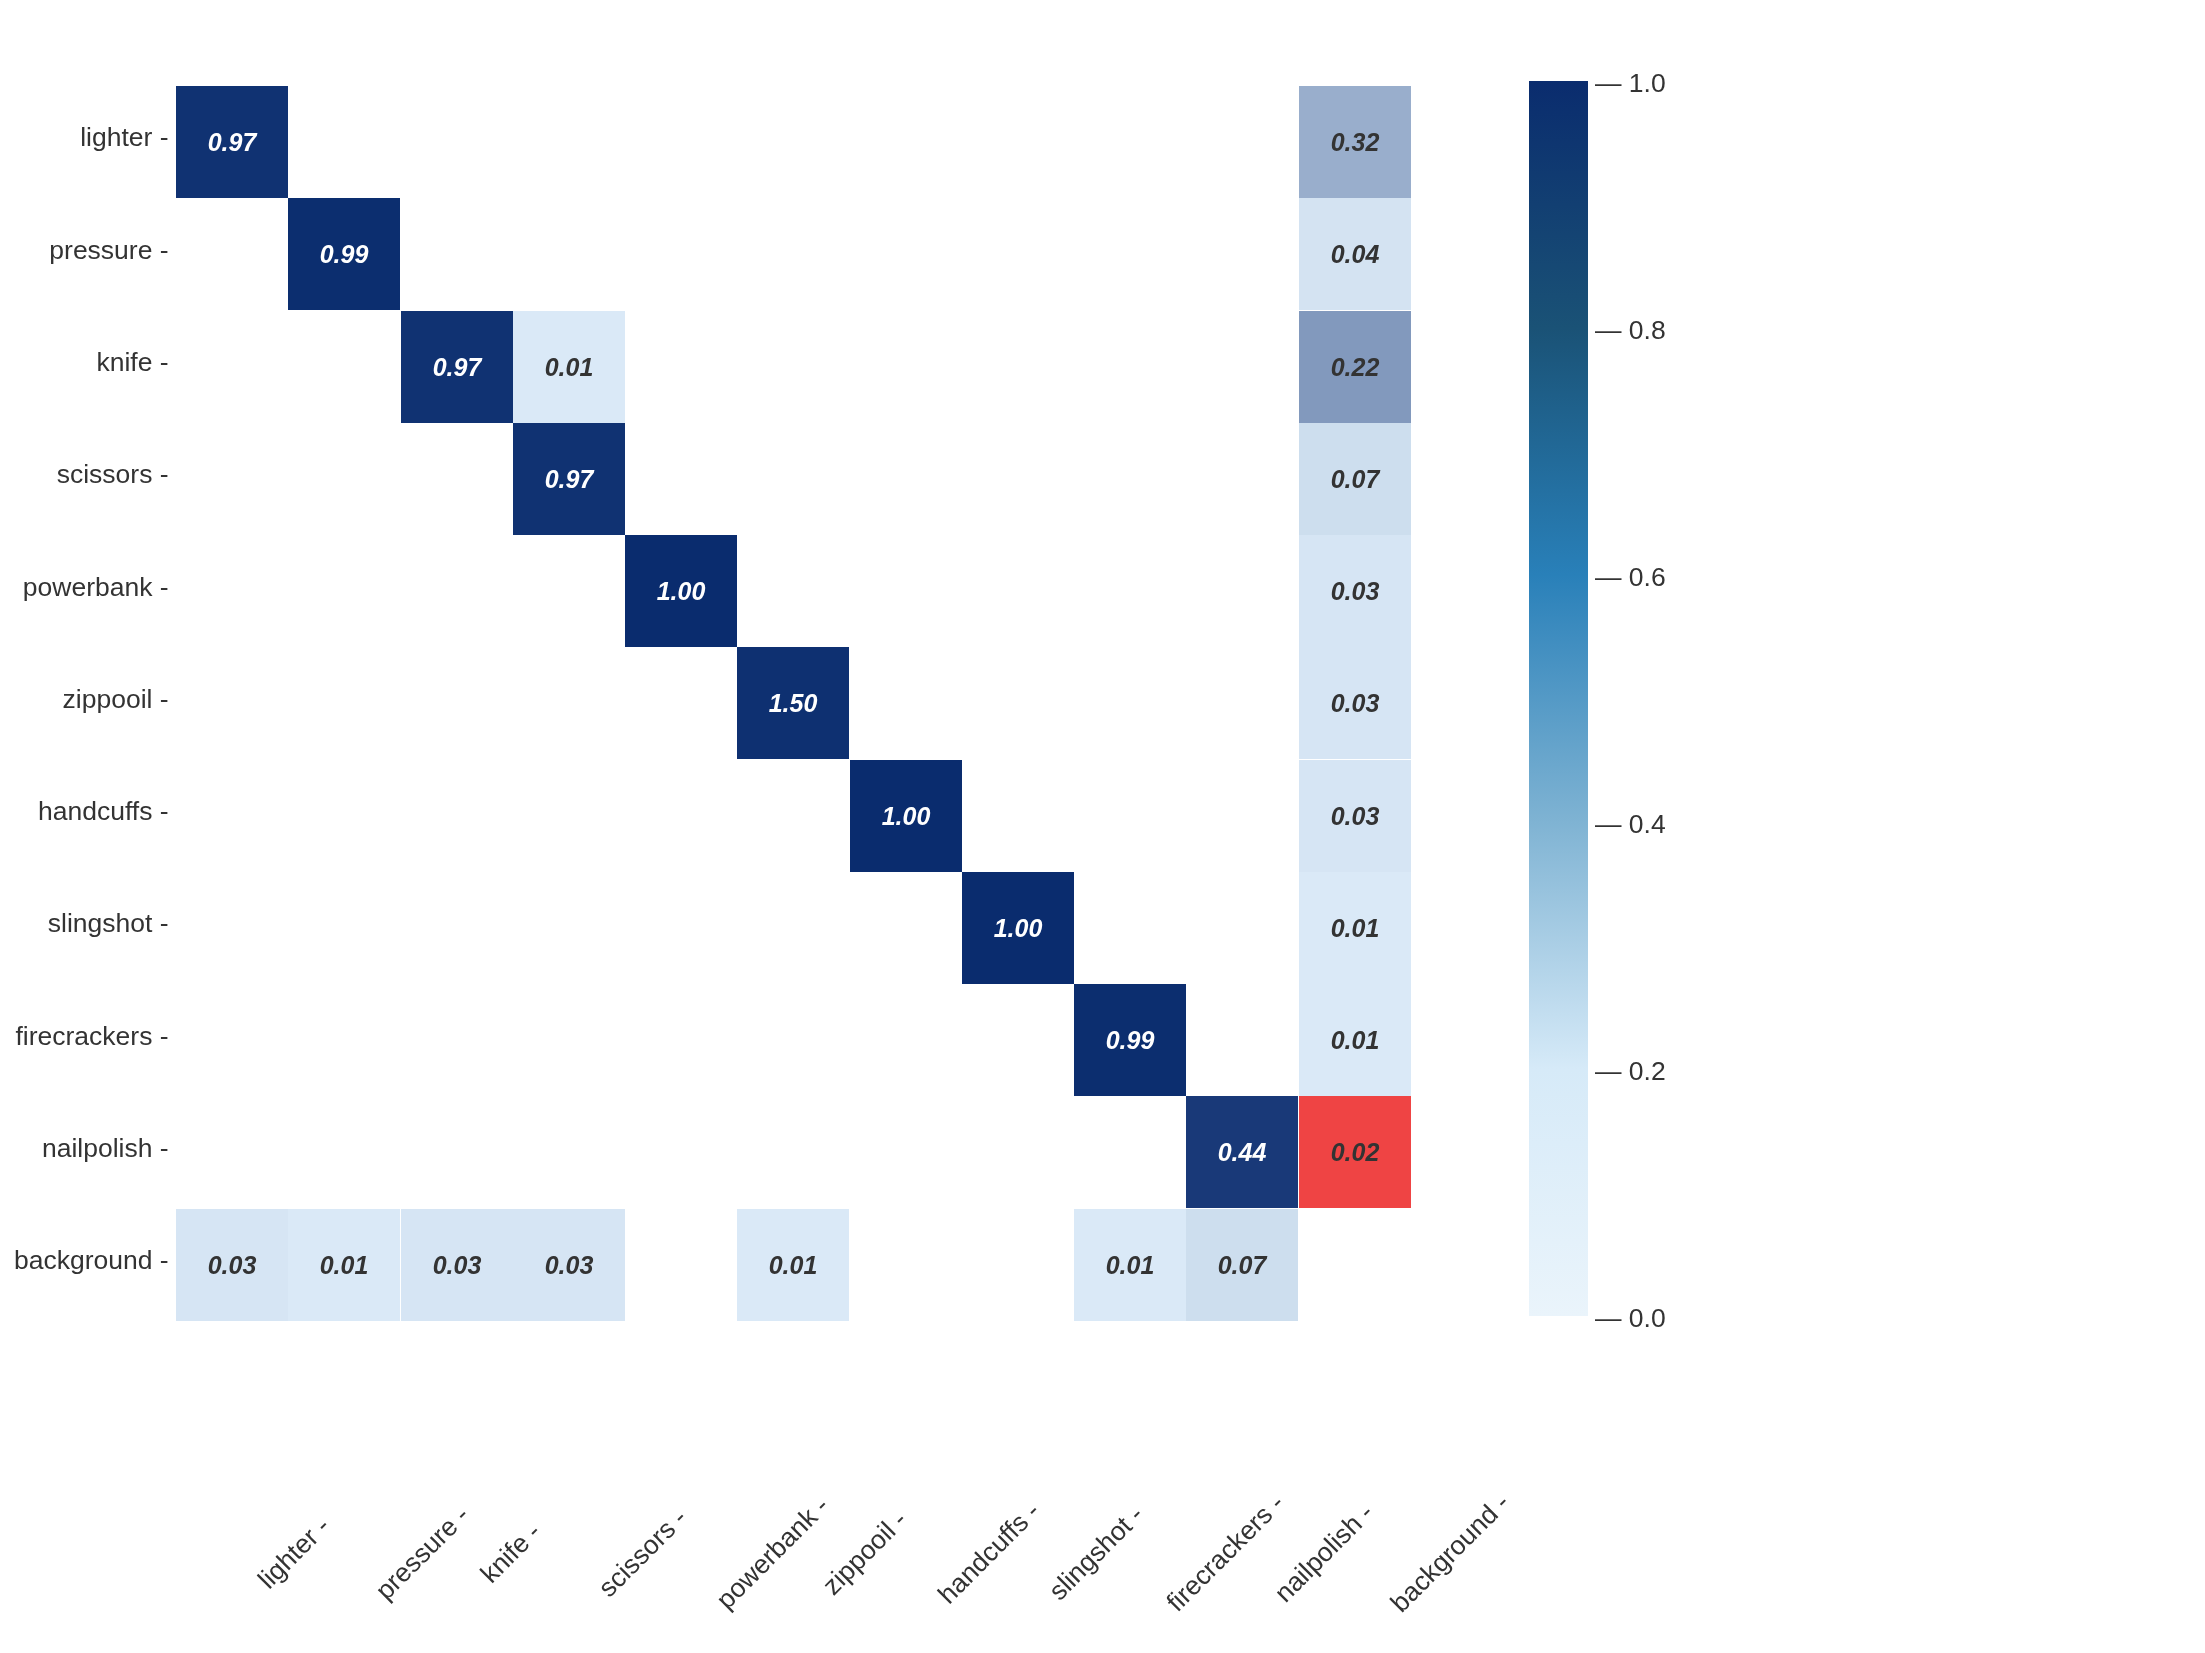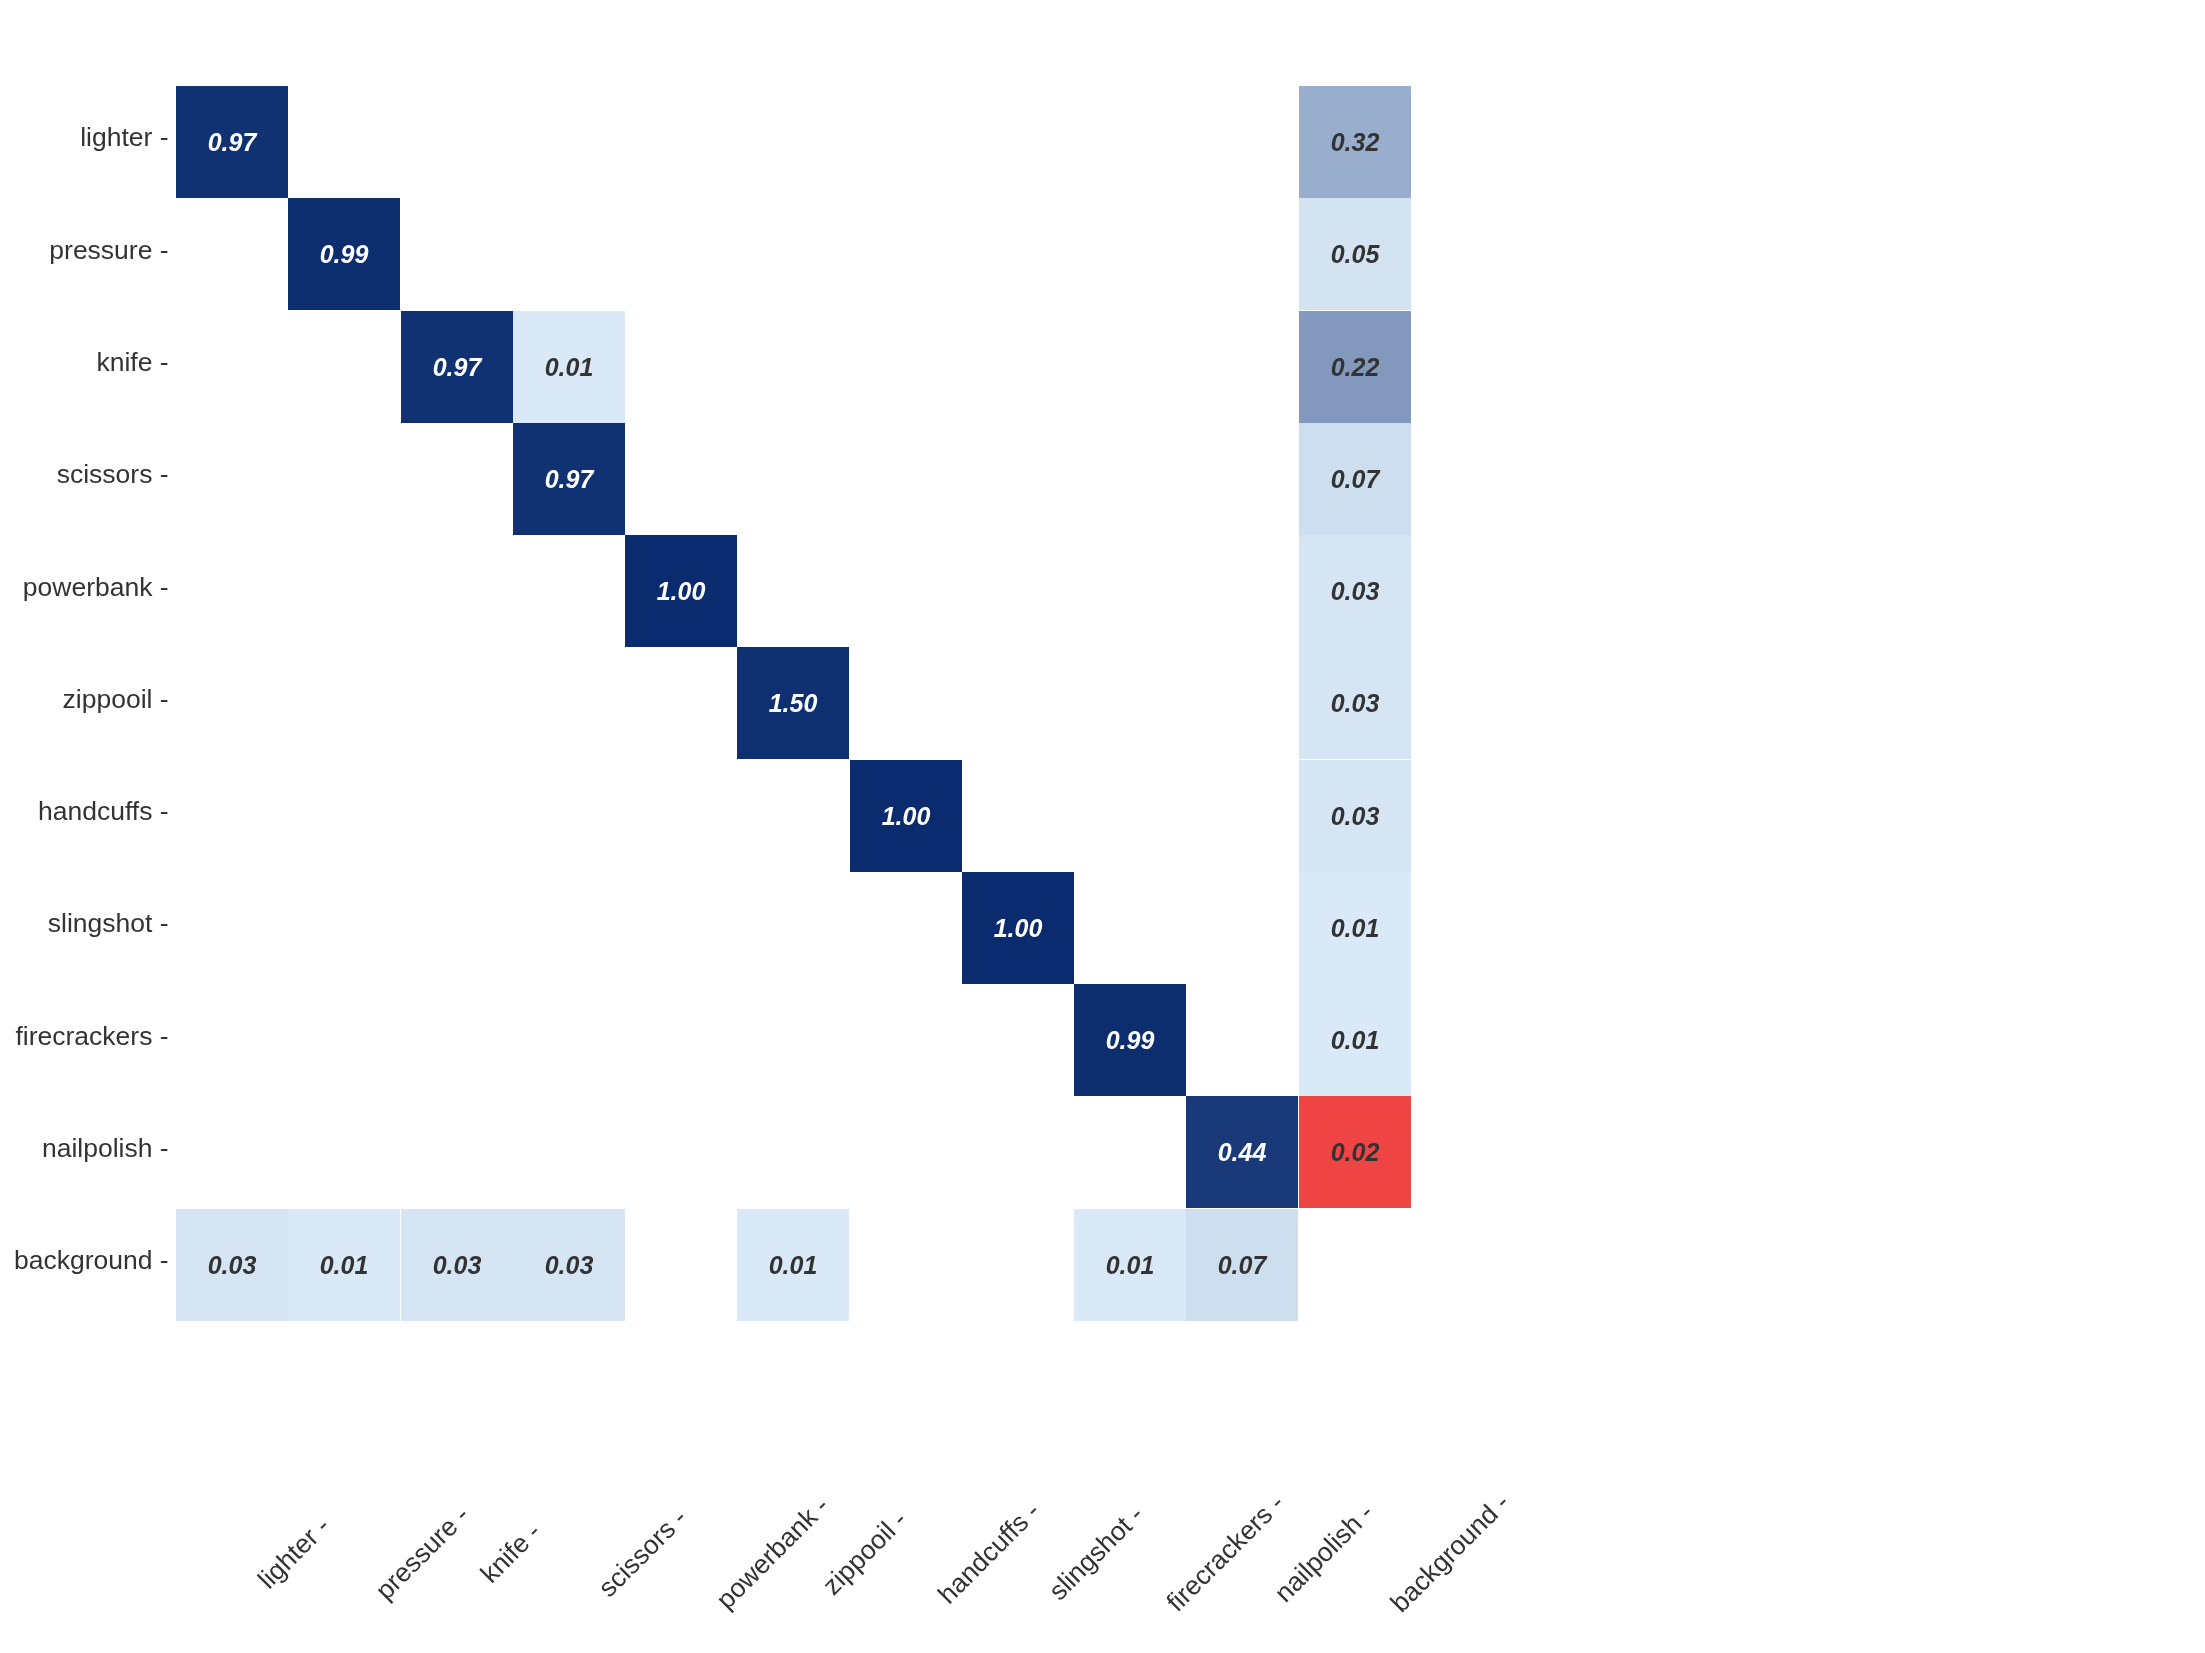--- a/index.html
+++ b/index.html
@@ -134,21 +134,21 @@
       <div class="row-label" style="top: 827px;">slingshot -</div>
       <div class="row-label" style="top: 940px;">firecrackers -</div>
       <div class="row-label" style="top: 1052px;">nailpolish -</div>
       <div class="row-label" style="top: 1164px;">background -</div>
     </div>
 
   <div class="matrix-area" id="matrix-container">
       <div class="cell" style="left: 0px; top: 0px; width: 112px; height: 112px; background-color: rgb(16, 50, 114); color: rgb(255, 255, 255);">0.97</div>
       <div class="cell" style="left: 1123px; top: 0px; width: 112px; height: 112px; background-color: rgb(153, 174, 204); color: rgb(51, 51, 51);">0.32</div>
       <div class="cell" style="left: 112px; top: 112px; width: 112px; height: 112px; background-color: rgb(12, 46, 111); color: rgb(255, 255, 255);">0.99</div>
-      <div class="cell" style="left: 1123px; top: 112px; width: 112px; height: 112px; background-color: rgb(212, 227, 242); color: rgb(51, 51, 51);">0.05</div>
+      <div class="cell" style="left: 1123px; top: 112px; width: 112px; height: 112px; background-color: rgb(212, 227, 242); color: rgb(51, 51, 51);">0.04</div>
       <div class="cell" style="left: 225px; top: 225px; width: 112px; height: 112px; background-color: rgb(16, 50, 114); color: rgb(255, 255, 255);">0.97</div>
       <div class="cell" style="left: 337px; top: 225px; width: 112px; height: 112px; background-color: rgb(218, 233, 247); color: rgb(51, 51, 51);">0.01</div>
       <div class="cell" style="left: 1123px; top: 225px; width: 112px; height: 112px; background-color: rgb(130, 153, 189); color: rgb(51, 51, 51);">0.22</div>
       <div class="cell" style="left: 337px; top: 337px; width: 112px; height: 112px; background-color: rgb(16, 50, 114); color: rgb(255, 255, 255);">0.97</div>
       <div class="cell" style="left: 1123px; top: 337px; width: 112px; height: 112px; background-color: rgb(205, 222, 238); color: rgb(51, 51, 51);">0.07</div>
       <div class="cell" style="left: 449px; top: 449px; width: 112px; height: 112px; background-color: rgb(10, 44, 110); color: rgb(255, 255, 255);">1.00</div>
       <div class="cell" style="left: 1123px; top: 449px; width: 112px; height: 112px; background-color: rgb(214, 229, 244); color: rgb(51, 51, 51);">0.03</div>
       <div class="cell" style="left: 561px; top: 561px; width: 112px; height: 112px; background-color: rgb(14, 48, 113); color: rgb(255, 255, 255);">1.50</div>
       <div class="cell" style="left: 1123px; top: 561px; width: 112px; height: 112px; background-color: rgb(214, 229, 244); color: rgb(51, 51, 51);">0.03</div>
       <div class="cell" style="left: 674px; top: 674px; width: 112px; height: 112px; background-color: rgb(10, 44, 110); color: rgb(255, 255, 255);">1.00</div>
@@ -175,15 +175,26 @@
       <div class="col-label" style="left: 400px; bottom: 0px;">scissors -</div>
       <div class="col-label" style="left: 513px; bottom: 0px;">powerbank -</div>
       <div class="col-label" style="left: 625px; bottom: 0px;">zippooil -</div>
       <div class="col-label" style="left: 737px; bottom: 0px;">handcuffs -</div>
       <div class="col-label" style="left: 849px; bottom: 0px;">slingshot -</div>
       <div class="col-label" style="left: 962px; bottom: 0px;">firecrackers -</div>
       <div class="col-label" style="left: 1074px; bottom: 0px;">nailpolish -</div>
       <div class="col-label" style="left: 1186px; bottom: 0px;">background -</div>
     </div>
 
+  <div class="colorbar">
+    <div class="colorbar-gradient"></div>
+    <div class="colorbar-labels" id="colorbar-labels-container">
+        <div class="colorbar-label" style="top: -13.2px;">— 1.0</div>
+        <div class="colorbar-label" style="top: 234px;">— 0.8</div>
+        <div class="colorbar-label" style="top: 481px;">— 0.6</div>
+        <div class="colorbar-label" style="top: 728px;">— 0.4</div>
+        <div class="colorbar-label" style="top: 975px;">— 0.2</div>
+        <div class="colorbar-label" style="top: 1222px;">— 0.0</div>
+      </div>
+  </div>
 
 </div>
 
 
 </body></html>

